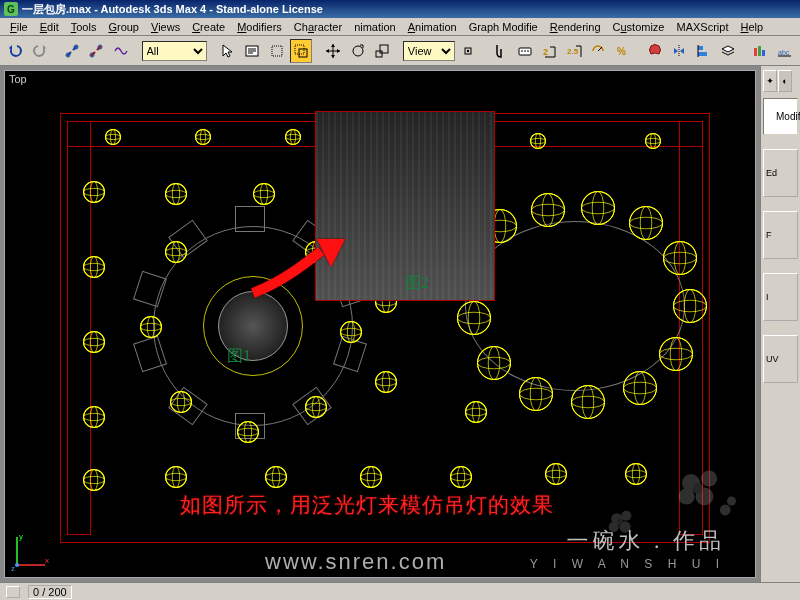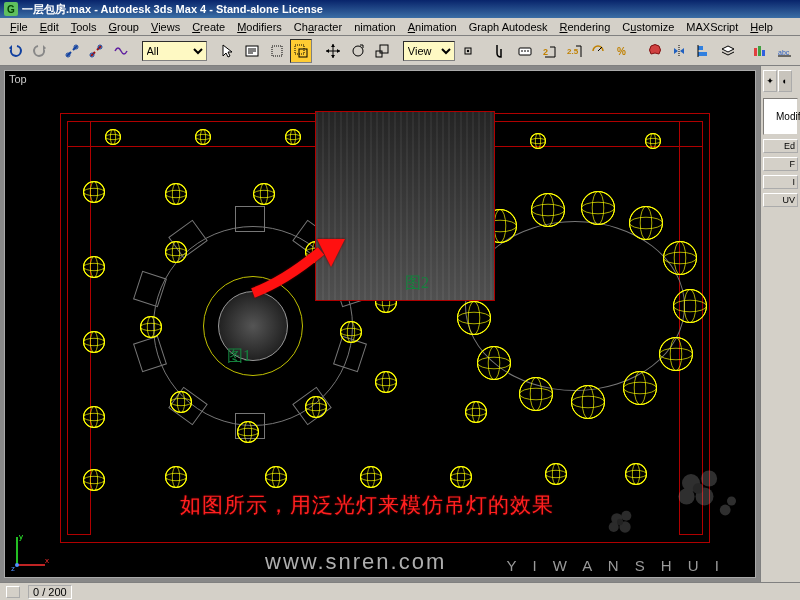--- a/index.html
+++ b/index.html
@@ -26,21 +26,21 @@
   
   .workspace { position:absolute; top:66px; left:0; right:0; bottom:18px; display:flex; }
   .viewport-area { flex:1; background:#888; position:relative; padding:4px; }
   .viewport { width:100%; height:100%; background:#000; border:1px solid #aaa; position:relative; overflow:hidden;}
   .viewport-label { position:absolute; top:2px; left:4px; color:#ccc; font-size:11px; z-index:5;}
   .axis-tripod { position:absolute; bottom:6px; left:6px; width:40px; height:40px; }
 
   .side-panel { width:40px; background:#d4d0c8; border-left:1px solid #808080; display:flex; flex-direction:column; padding:4px 2px; gap:2px;}
   .side-panel .tab-icon { width:28px;height:22px; border:1px outset #fff; background:#d4d0c8; display:flex;align-items:center;justify-content:center;font-size:9px;}
   .side-panel .panel-label { font-size:10px; padding:12px; border:1px inset #d4d0c8; background:#fff; margin-top:4px;}
-  .side-panel .panel-btn { font-size:9px; padding:1px 2px; border:1px outset #fff; background:#d4d0c8; text-align:right; margin-top:2px; overflow:hidden; white-space:nowrap;}
+  .side-panel .panel-btn { font-size:9px; padding:18px 2px; border:1px outset #fff; background:#d4d0c8; text-align:left; margin-top:12px; overflow:hidden; white-space:nowrap;}
 
   
   .statusbar { position:absolute; bottom:0; left:0; right:0; height:18px; background:#d4d0c8; border-top:1px solid #808080; display:flex; align-items:center; padding:0 6px; gap:8px;}
   .statusbar .field { border:1px inset #fff; padding:0 4px; background:#d4d0c8; height:14px; line-height:13px;}
 
   
   .drawing { position:absolute; inset:0; }
   .room-outline { position:absolute; border:1px solid #b00000; }
   .light-omni { position:absolute; width:22px; height:22px; border-radius:50%;
      background: radial-gradient(circle, transparent 30%, rgba(255,255,0,.0) 31%);
@@ -50,21 +50,21 @@
   .light-omni .eq { position:absolute; inset:0; border:1px solid #ffff00; border-radius:50%; transform: scaleY(.35);}
   .light-small { width:16px;height:16px;}
   .light-big { width:34px;height:34px;}
 
   .inset-preview { position:absolute; border:1px solid #b00000; background:#3a3a3a; }
   .inset-preview::after{content:"";position:absolute;inset:0;background:
      linear-gradient(90deg, rgba(255,255,255,.05) 0 2px, transparent 2px) 0 0/6px 100%,
      linear-gradient(#242424,#505050);}
   .red-text { color:#ff2020; font-size:21px; position:absolute; font-family: "SimSun","Microsoft YaHei",sans-serif; letter-spacing:1px; text-shadow:0 0 2px #800000;}
   .watermark { position:absolute; color:#bfbfbf; font-size:22px; letter-spacing:4px; font-family:"SimSun",serif;}
-  .watermark-sub { position:absolute; color:#9a9a9a; font-size:15px; letter-spacing:6px; font-family:Arial;}
+  .watermark-sub { position:absolute; color:#9a9a9a; font-size:12px; letter-spacing:6px; font-family:Arial;}
   .watermark-url { position:absolute; color:#aeaeae; font-size:22px; letter-spacing:2px; font-family:Arial;}
 
   .table-round { position:absolute; border:1px solid #777; border-radius:50%; }
   .chair { position:absolute; width:30px;height:26px; border:1px solid #777; background:transparent; }
   .deco-flower { position:absolute; width:90px; height:90px; opacity:.25; }
   .deco-flower svg { width:100%; height:100%; }
   .label-red-small{position:absolute;color:#15803d;font-size:16px;font-family:Liberation Serif, serif;}
 
   .arrow-shape{position:absolute;filter:drop-shadow(0 0 1px #600);}
 </style>
@@ -80,21 +80,21 @@
   <span class="menuitem"><u>F</u><span></span>ile</span>
   <span class="menuitem"><u>E</u>dit</span>
   <span class="menuitem"><u>T</u>ools</span>
   <span class="menuitem"><u>G</u>roup</span>
   <span class="menuitem"><u>V</u>iews</span>
   <span class="menuitem"><u>C</u>reate</span>
   <span class="menuitem"><u>M</u>odifiers</span>
   <span class="menuitem">Ch<u>a</u>racter</span>
   <span class="menuitem">nimation</span>
   <span class="menuitem"><u>A</u>nimation</span>
-  <span class="menuitem">Graph Autodesk</span>
+  <span class="menuitem">Graph Modifie</span>
   <span class="menuitem"><u>R</u>endering</span>
   <span class="menuitem">C<u>u</u>stomize</span>
   <span class="menuitem">MAXScript</span>
   <span class="menuitem"><u>H</u>elp</span>
 </div>
 
 <div class="toolbar">
   <div class="tb-btn">
       <svg viewBox="0 0 16 16">
         <path d="M10 3 A5 5 0 1 1 4 7" fill="none" stroke="#1040a0" stroke-width="2"></path>
@@ -431,20 +431,21 @@
         <div class="label-red-small" style="left:400px;top:202px;">图2</div>
         <div class="label-red-small" style="left:222px;top:275px;">图1</div>
 
         <svg class="arrow-shape" style="left:240px;top:160px;width:110px;height:80px;" viewBox="0 0 110 80">
           <path d="M8 62 Q40 50 76 20" stroke="#ff1010" stroke-width="10" fill="none"></path>
           <path d="M72 8 L100 8 L86 36 Z" fill="#ff1010"></path>
         </svg>
 
         <div class="red-text" style="left:175px;top:420px;">如图所示，用泛光灯来模仿吊灯的效果</div>
 
+        <div class="watermark" style="right:30px;top:455px;">一碗水 . 作品</div>
         <div class="watermark-sub" style="right:30px;top:486px;">Y I   W A N   S H U I</div>
         <div class="watermark-url" style="left:260px;top:478px;">www.snren.com</div>
 
         <div class="deco-flower" style="right:10px;bottom:40px;">
           <svg viewBox="0 0 100 100">
               <g fill="#bbb">
                 <circle cx="40" cy="40" r="10"></circle>
                 <circle cx="60" cy="35" r="9"></circle>
                 <circle cx="55" cy="55" r="10"></circle>
                 <circle cx="35" cy="55" r="9"></circle>

